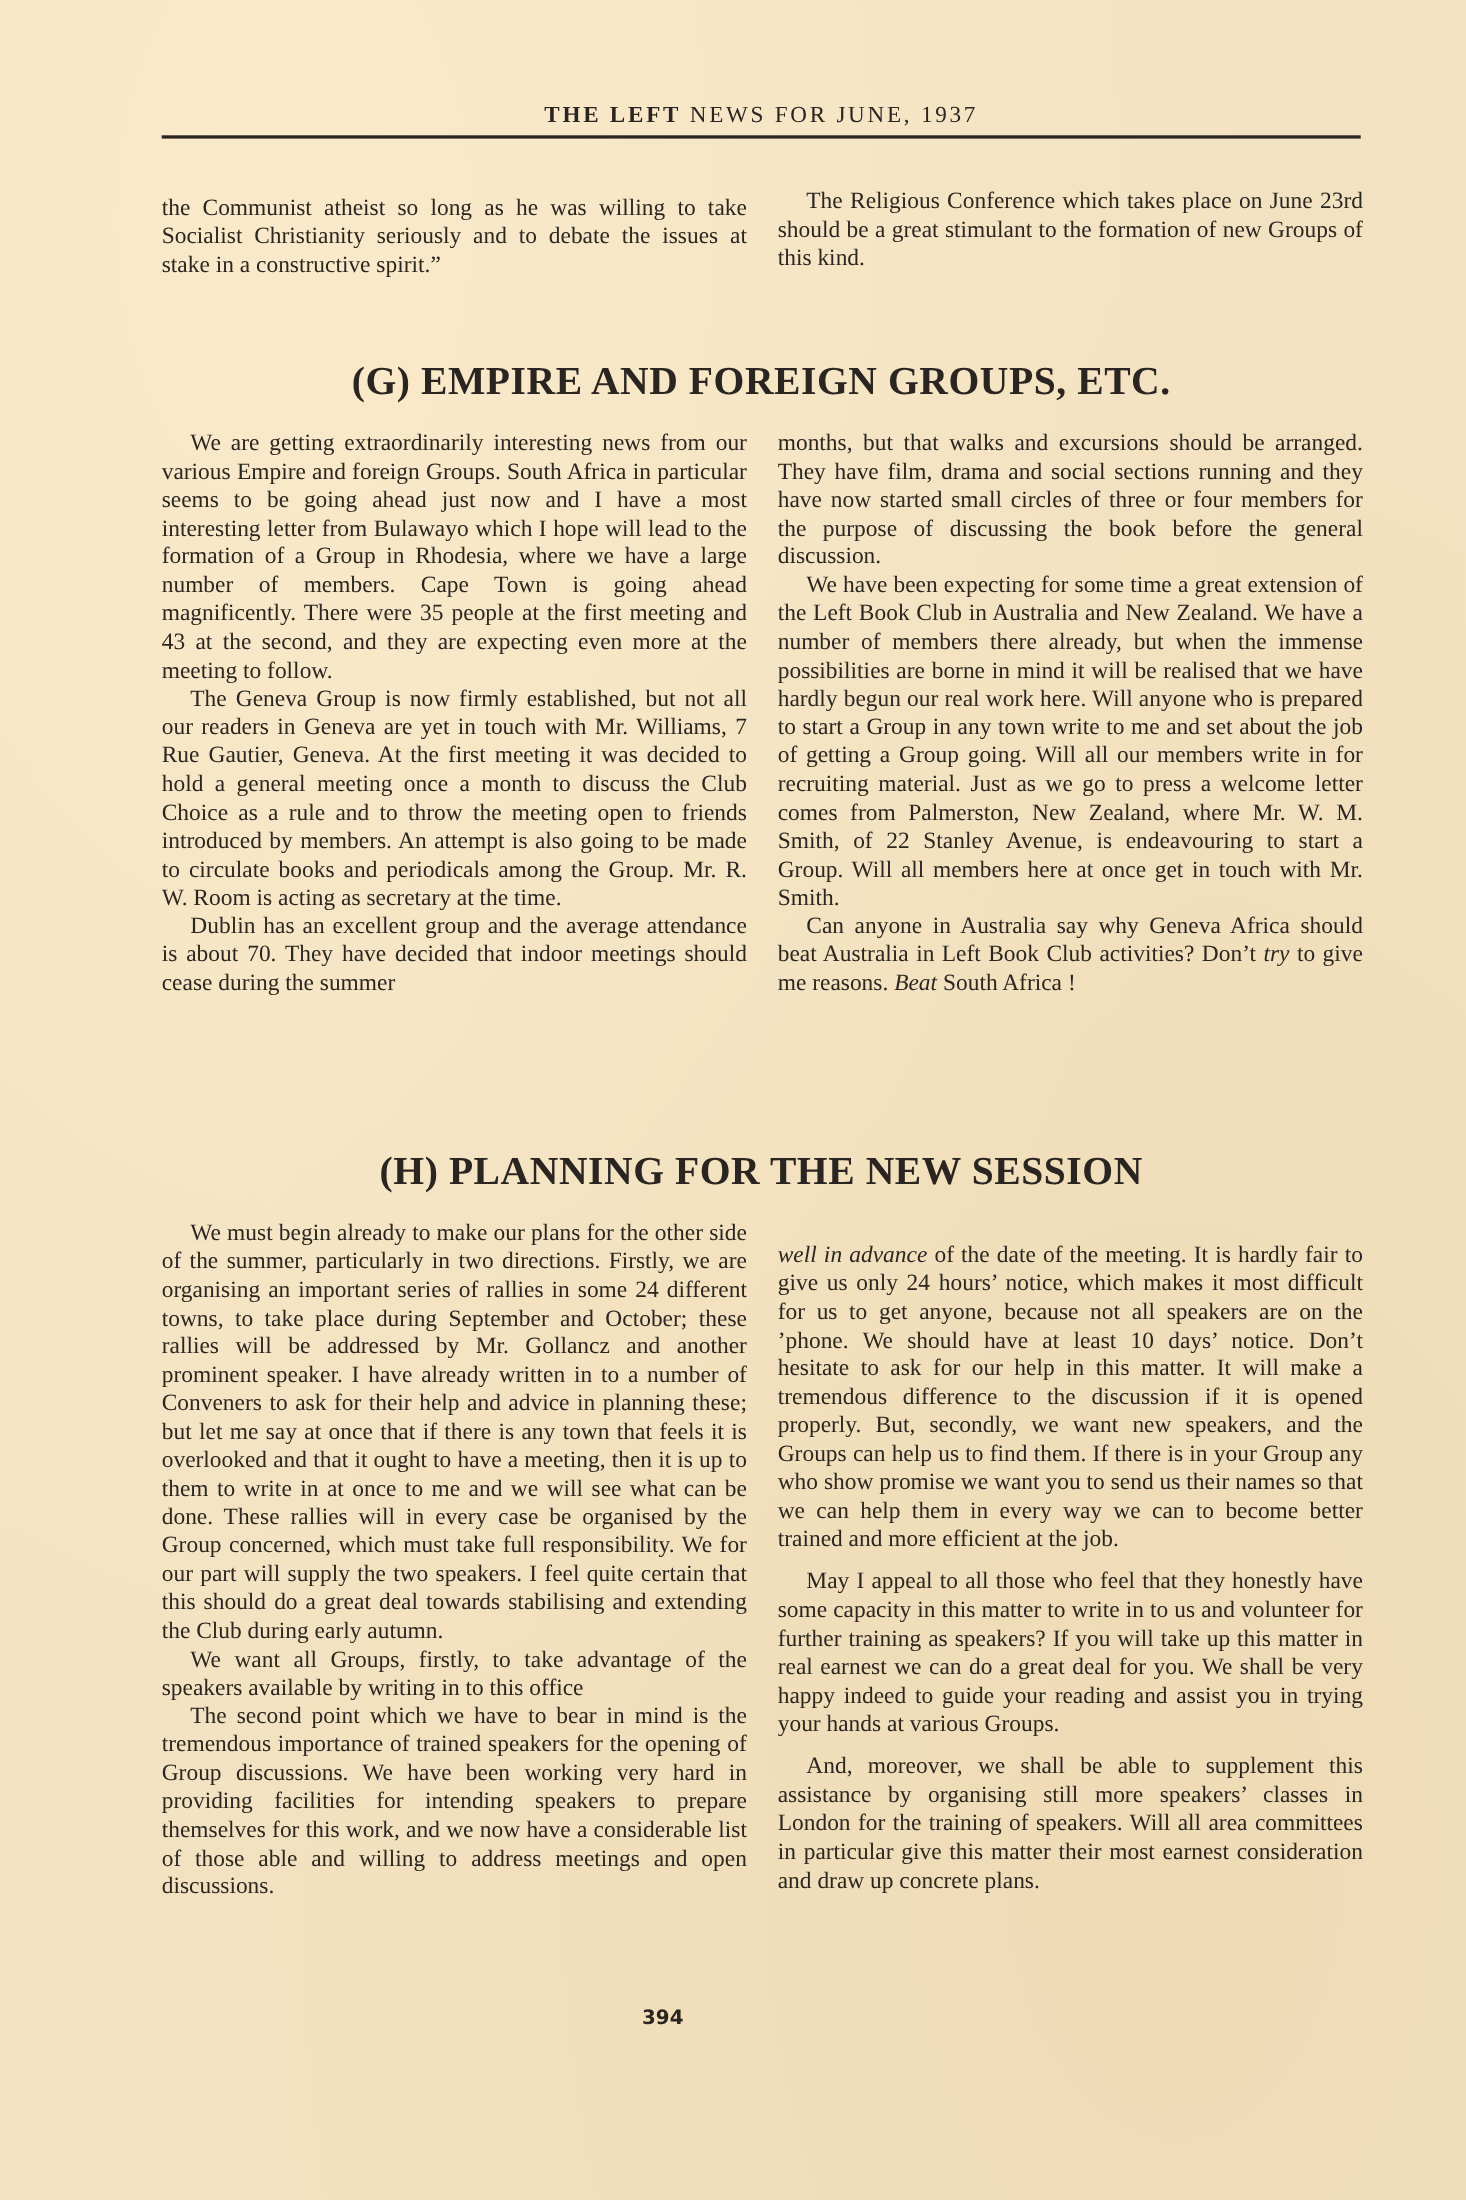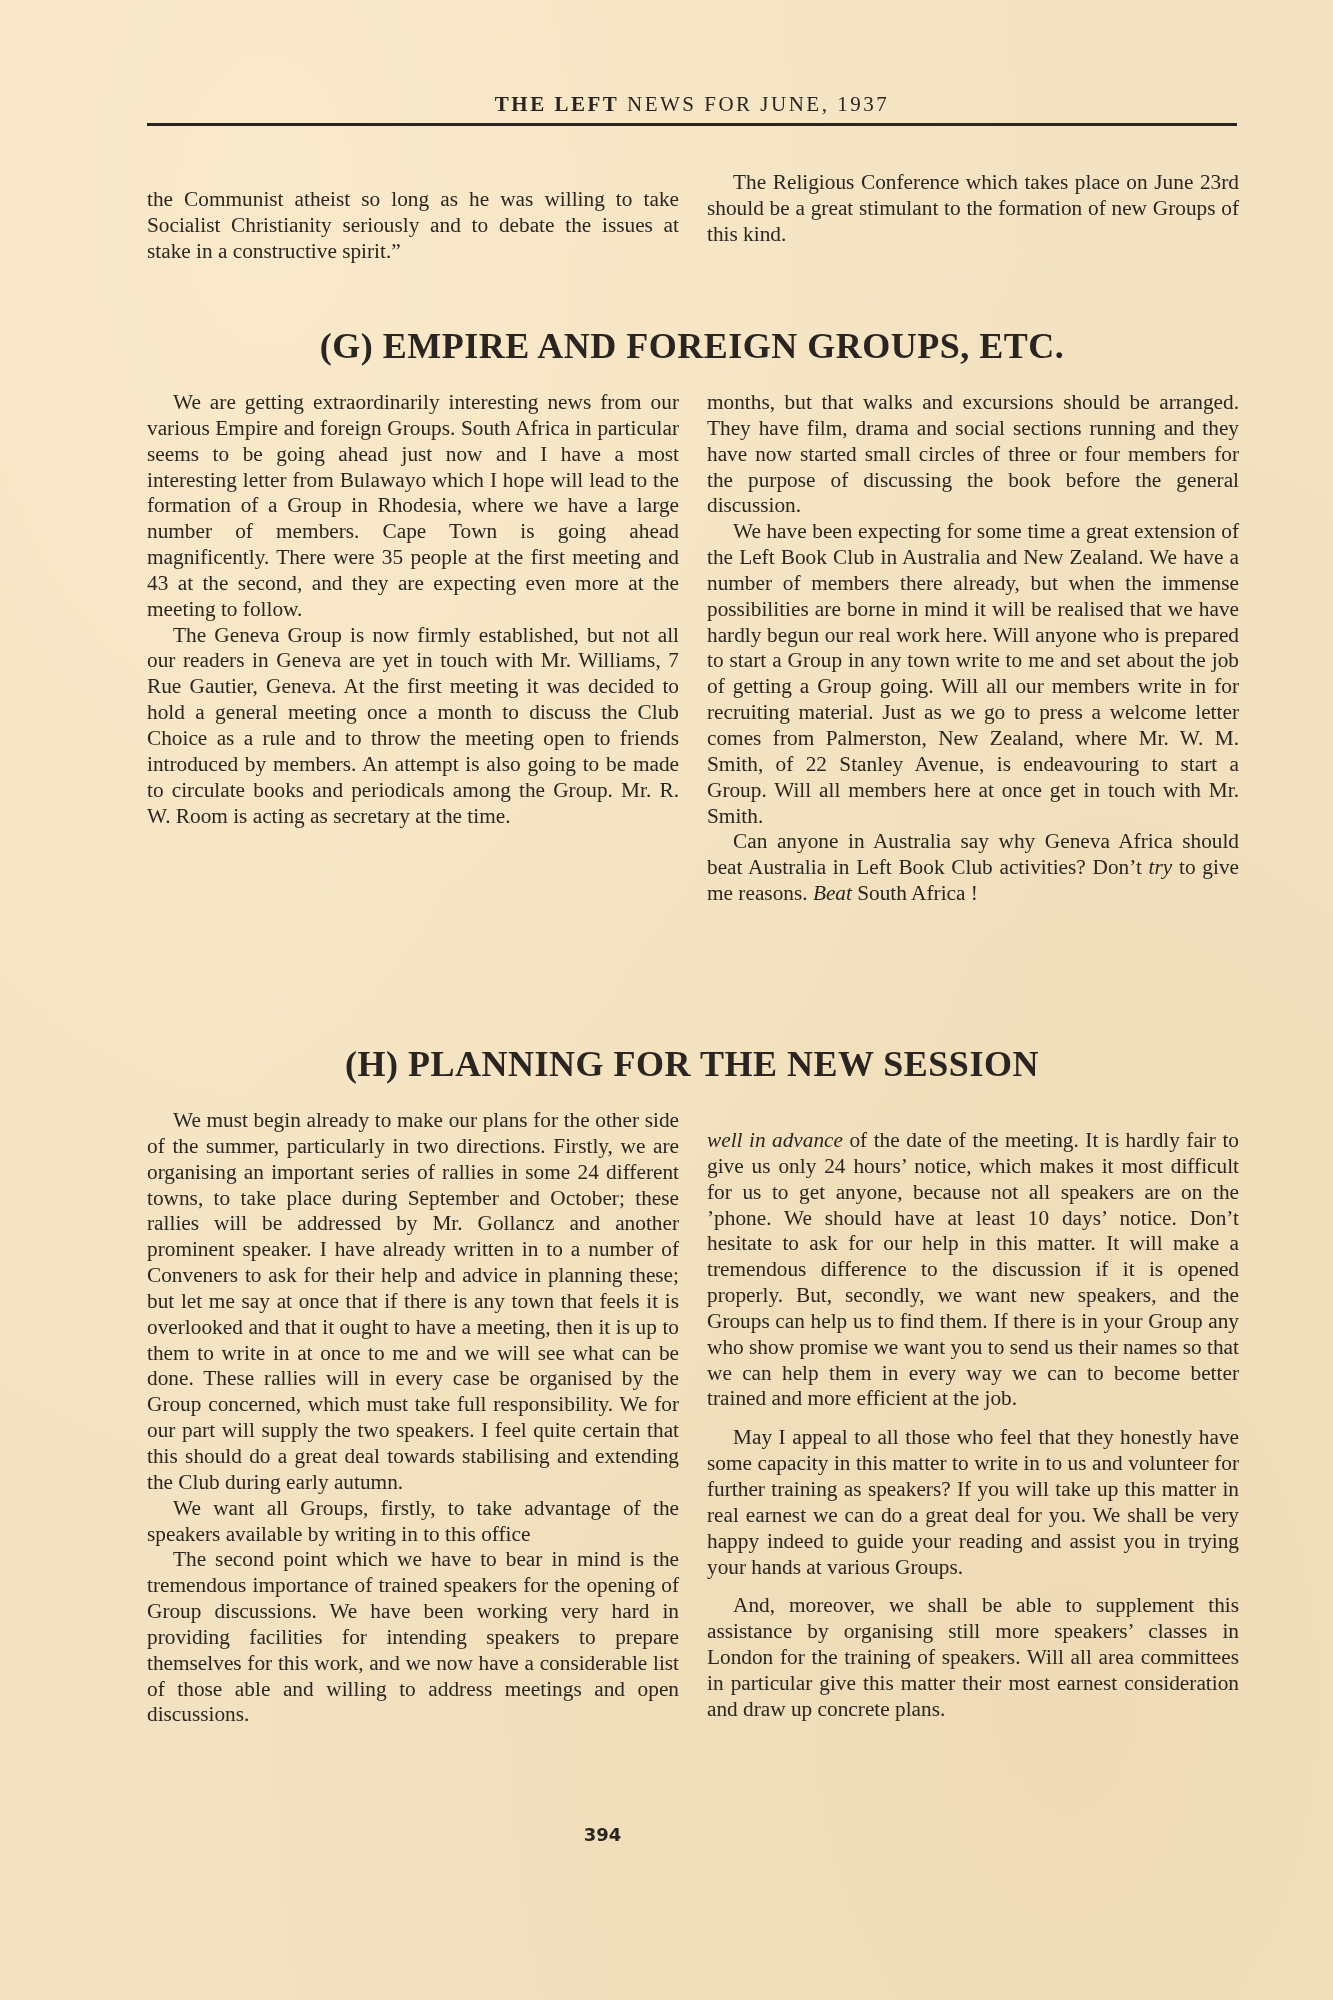--- a/index.html
+++ b/index.html
@@ -43,32 +43,33 @@
 </style>
 </head>
 <body>
 
 <div class="running-head">
   <b>THE LEFT</b>
   <span>NEWS FOR JUNE, 1937</span>
 </div>
 <div class="rule"></div>
 
-<div class="col left" style="top:187px;">
+<div class="col left" style="top:176px;">
   <p class="noindent">the Communist atheist so long as he was willing to take Socialist Christianity seriously and to debate the issues at stake in a constructive spirit.”</p>
 </div>
 <div class="col right" style="top:170px;">
   <p>The Religious Conference which takes place on June 23rd should be a great stimulant to the formation of new Groups of this kind.</p>
 </div>
 
 <div class="section-heading" style="top:325px;">(G) EMPIRE AND FOREIGN GROUPS, ETC.</div>
 
 <div class="col left" style="top:390px;">
   <p>We are getting extraordinarily interesting news from our various Empire and foreign Groups. South Africa in particular seems to be going ahead just now and I have a most interesting letter from Bulawayo which I hope will lead to the formation of a Group in Rhodesia, where we have a large number of members.  Cape Town is going ahead magnificently.  There were 35 people at the first meeting and 43 at the second, and they are expecting even more at the meeting to follow.</p>
   <p>The Geneva Group is now firmly established, but not all our readers in Geneva are yet in touch with Mr. Williams, 7 Rue Gautier, Geneva.  At the first meeting it was decided to hold a general meeting once a month to discuss the Club Choice as a rule and to throw the meeting open to friends introduced by members.  An attempt is also going to be made to circulate books and periodicals among the Group. Mr. R. W. Room is acting as secretary at the time.</p>
+  <p>Dublin has an excellent group and the average attendance is about 70.  They have decided that indoor meetings should cease during the summer</p>
 </div>
 <div class="col right" style="top:390px;">
   <p class="noindent">months, but that walks and excursions should be arranged.  They have film, drama and social sections running and they have now started small circles of three or four members for the purpose of discussing the book before the general discussion.</p>
   <p>We have been expecting for some time a great extension of the Left Book Club in Australia and New Zealand.  We have a number of members there already, but when the immense possibilities are borne in mind it will be realised that we have hardly begun our real work here.  Will anyone who is prepared to start a Group in any town write to me and set about the job of getting a Group going. Will all our members write in for recruiting material. Just as we go to press a welcome letter comes from Palmerston, New Zealand, where Mr. W. M. Smith, of 22 Stanley Avenue, is endeavouring to start a Group.  Will all members here at once get in touch with Mr. Smith.</p>
   <p><span>Can anyone in Australia say why Geneva Africa should beat Australia in Left Book Club activities? Don’t </span><em>try</em><span> to give me reasons.  </span><em>Beat</em><span> South Africa !</span></p>
 </div>
 
 <div class="section-heading" style="top:1043px;">(H) PLANNING FOR THE NEW SESSION</div>
 
 <div class="col left" style="top:1108px;">

